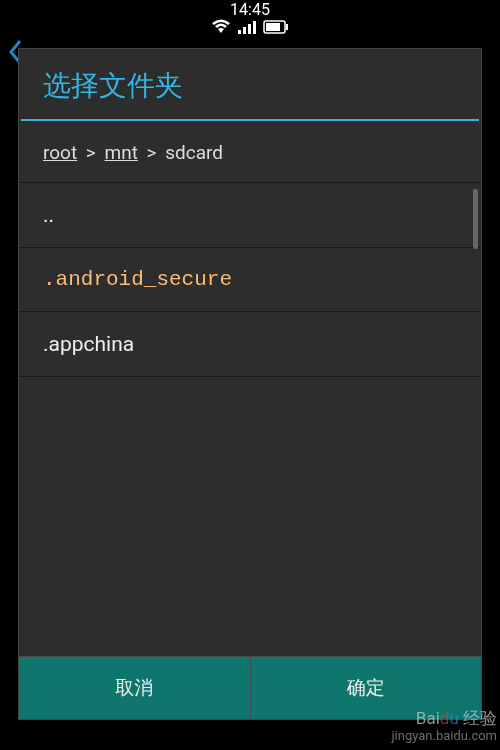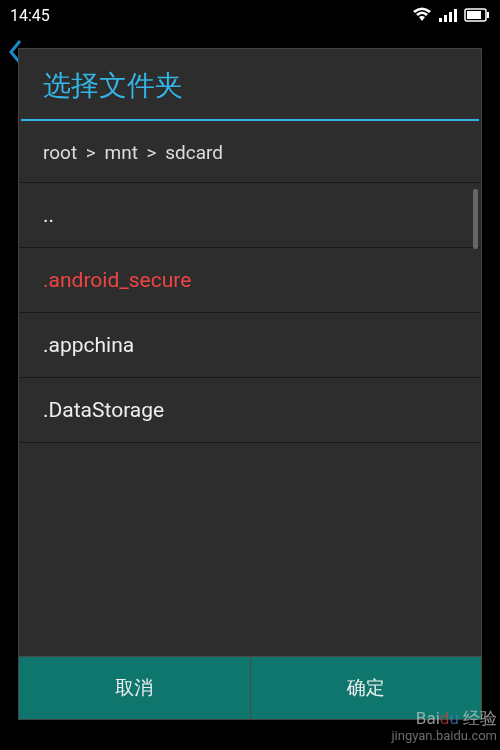--- a/index.html
+++ b/index.html
@@ -16,20 +16,21 @@
       overflow: hidden;
     }
     .status-bar {
       height: 30px;
       background: #000;
       display: flex;
       justify-content: space-between;
       align-items: center;
       padding: 0 10px;
       color: #fff;
+      flex-direction: column;
     }
     .status-time {
       font-size: 16px;
       font-weight: 400;
     }
     .status-icons {
       display: flex;
       gap: 6px;
       align-items: center;
     }
@@ -66,40 +67,42 @@
       background: #33b5e5;
       margin: 0 2px;
     }
     .breadcrumb {
       padding: 20px 24px 18px;
       color: #ddd;
       font-size: 19px;
       border-bottom: 1px solid #1a1a1a;
     }
     .breadcrumb .link {
+      text-decoration: underline;
       color: #ddd;
     }
     .breadcrumb .sep {
       color: #ddd;
       margin: 0 4px;
     }
     .list-container {
       flex: 1;
       overflow-y: hidden;
       position: relative;
     }
     .list-item {
       padding: 20px 24px;
       color: #eee;
       font-size: 21px;
       border-bottom: 1px solid #1a1a1a;
       cursor: pointer;
     }
     .list-item.disabled {
-      color: #ef4444;
+      color: #fdba74;
+      font-family: Liberation Mono, monospace;
     }
     .scrollbar {
       position: absolute;
       right: 3px;
       top: 6px;
       width: 5px;
       height: 60px;
       background: #666;
       border-radius: 2px;
     }
@@ -180,21 +183,20 @@
     <span class="sep">&gt;</span>
     <span class="link">mnt</span>
     <span class="sep">&gt;</span>
     <span>sdcard</span>
   </div>
 
   <div class="list-container">
     <div class="list-item">..</div>
     <div class="list-item disabled">.android_secure</div>
     <div class="list-item">.appchina</div>
-    <div class="list-item">.DataStorage</div>
     <div class="scrollbar"></div>
   </div>
 
   <div class="button-bar">
     <div class="dialog-button">取消</div>
     <div class="dialog-button">确定</div>
   </div>
 </div>
 
 <div class="watermark">

